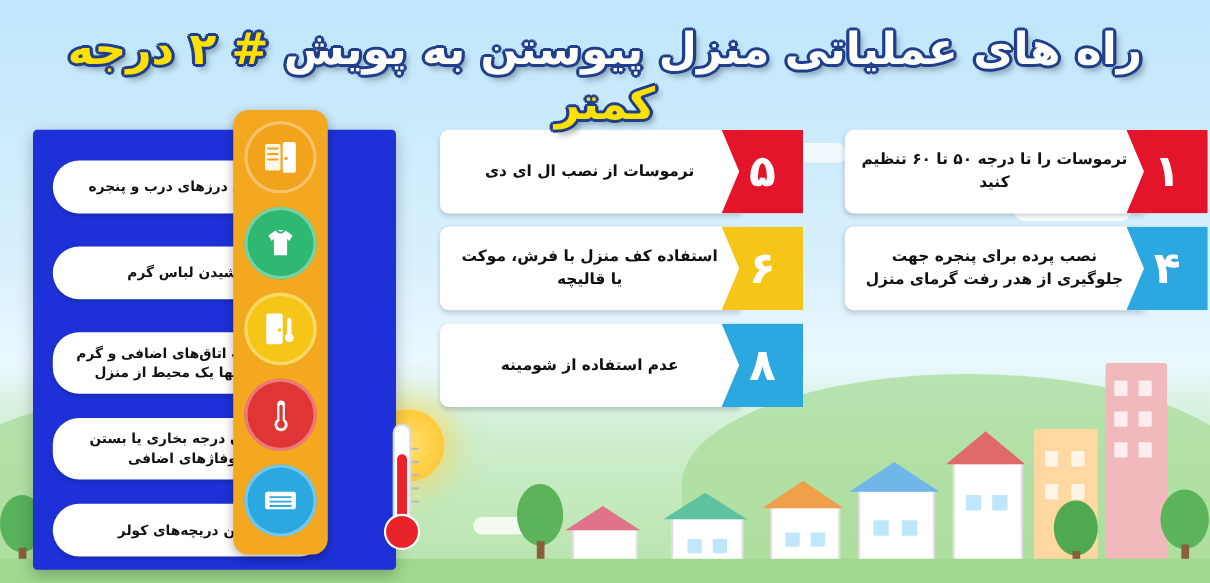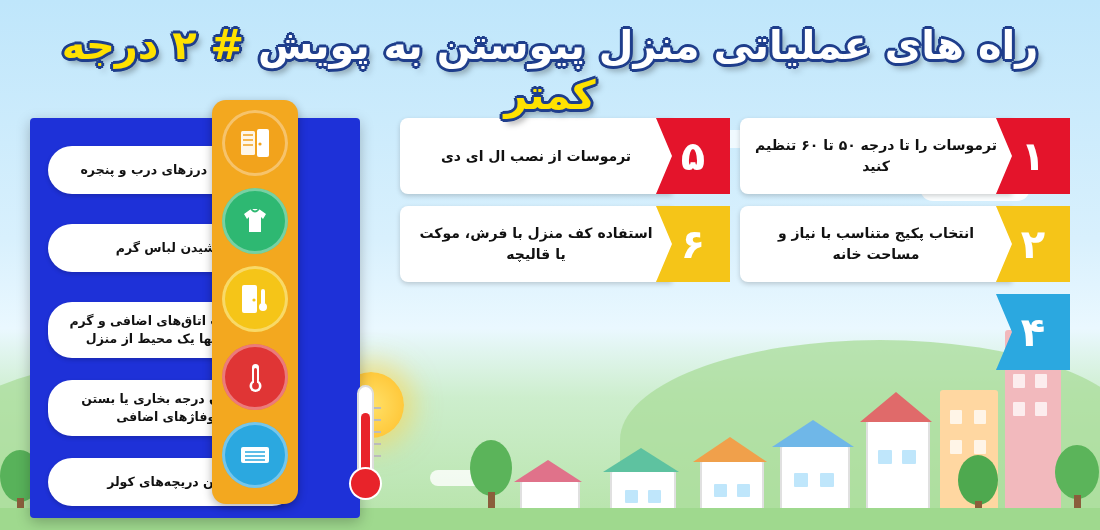--- a/index.html
+++ b/index.html
@@ -53,21 +53,21 @@
   
   .tl{position:absolute;left:212px;top:100px;width:86px;height:404px;background:#f3a81f;
       border-radius:14px;z-index:30;box-shadow:0 3px 10px rgba(0,0,0,.3);}
   .tl-lamp{position:absolute;left:10px;width:66px;height:66px;border-radius:50%;
            display:flex;align-items:center;justify-content:center;
            box-shadow:inset 0 0 0 3px rgba(255,255,255,.35);}
 
   
   .col{position:absolute;top:118px;width:330px;}
   .col-mid{left:400px;}
-  .col-right{left:740px;}
+  .col-right{left:768px;}
   .card{position:relative;height:76px;margin-bottom:12px;}
   .card .body{
     position:absolute;right:58px;left:0;top:0;height:76px;background:#ffffff;
     border-radius:8px 0 0 8px;display:flex;align-items:center;justify-content:center;
     text-align:center;padding:0 14px;box-sizing:border-box;
     font-size:14px;font-weight:bold;color:#111;line-height:1.5;direction:rtl;
     box-shadow:0 2px 5px rgba(0,0,0,.18);
   }
   .card .num{
     position:absolute;right:0;top:0;width:74px;height:76px;
@@ -248,39 +248,42 @@
         </div>
     </div>
     <div class="card">
       <div class="body">
           <span>استفاده کف منزل با فرش، موکت یا قالیچه</span>
         </div>
       <div class="num" style="background:#f5c518;">
           <span>۶</span>
         </div>
     </div>
+    <div class="card">
+      <div class="body">
+          <span>عدم استفاده از شومینه</span>
+        </div>
+      <div class="num" style="background:#2ba8e0;">
+          <span>۸</span>
+        </div>
+    </div>
   </div>
 
   <div class="col col-right">
     <div class="card">
       <div class="body">
           <span>ترموسات را تا درجه ۵۰ تا ۶۰ تنظیم کنید</span>
         </div>
       <div class="num" style="background:#e4142b;">
           <span>۱</span>
         </div>
     </div>
     <div class="card">
       <div class="body">
-          <span>انتخاب پکیج متناسب با نیاز و مساحت خانه</span>
-        </div>
-      <div class="num" style="background:#f5c518;">
-          <span>۲</span>
-        </div>
-    </div>
-    <div class="card">
+          <span>نصب پرده برای پنجره جهت جلوگیری از هدر رفت گرمای منزل</span>
+        </div>
       <div class="num" style="background:#2ba8e0;">
           <span>۴</span>
         </div>
     </div>
   </div>
 
 </div>
 
 </body></html>

